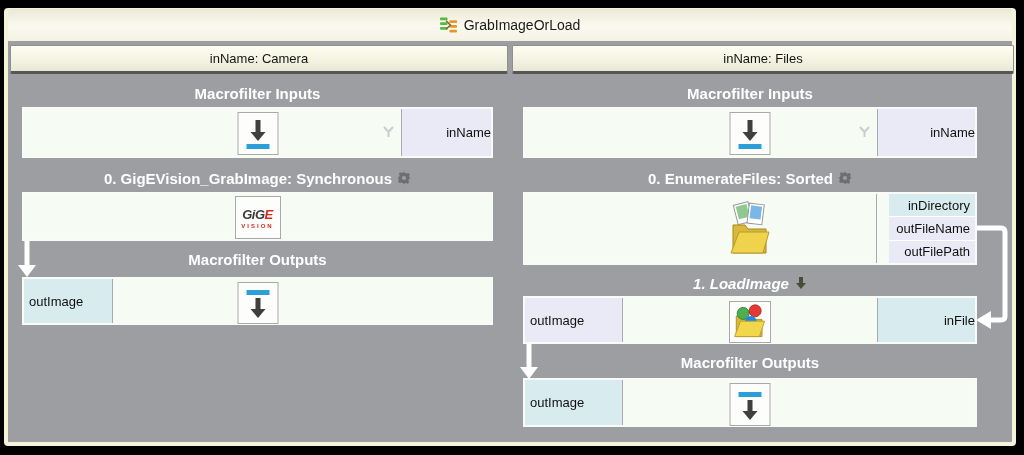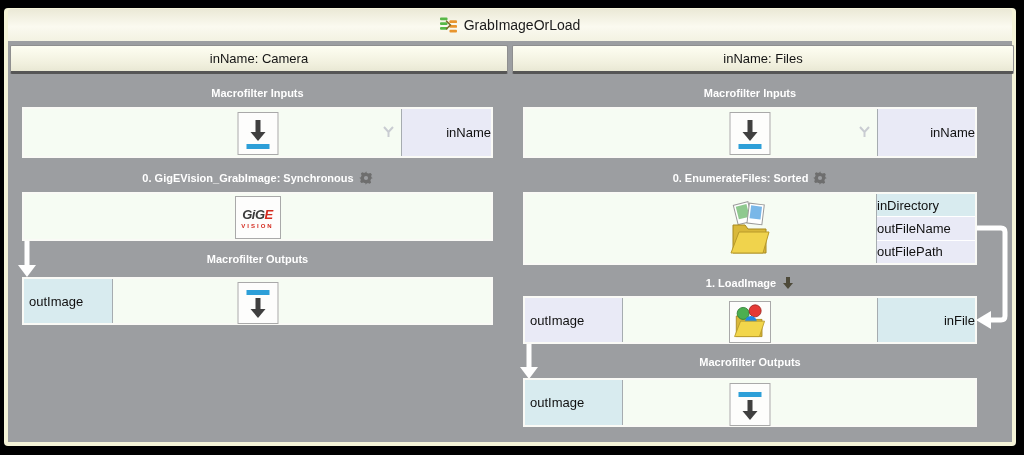--- a/index.html
+++ b/index.html
@@ -12,41 +12,41 @@
     background:linear-gradient(180deg,#ebe9d6 0%,#fbfaf0 55%,#f3f2e2 100%);
     border-radius:3px 3px 0 0;display:flex;align-items:center;justify-content:center;gap:7px;
     font-size:14px;color:#1b1b1b;}
   .grayarea{position:absolute;left:8px;top:41px;width:1004px;height:401px;background:#9c9ea1;}
 
   .tab{position:absolute;top:45px;height:29px;box-sizing:border-box;
     background:linear-gradient(180deg,#fefef2 0%,#f1f0de 70%,#e9e8d4 100%);
     border:1px solid #8f8f8f;border-bottom:3px solid #565656;border-radius:2px;
     display:flex;align-items:center;justify-content:center;font-size:13px;color:#141414;}
 
-  .sec-header{position:absolute;height:20px;color:#ffffff;font-weight:bold;font-size:11px;
+  .sec-header{position:absolute;height:20px;color:#ffffff;font-weight:bold;font-size:15px;
     display:flex;align-items:center;justify-content:center;gap:3px;white-space:nowrap;}
 
   .block{position:absolute;background:#f6fcf3;border:2px solid #fafaf6;box-sizing:border-box;}
   .cell{position:absolute;top:0;bottom:0;display:flex;align-items:center;
     font-size:13px;color:#101010;box-sizing:border-box;}
   .lav{background:#e9eaf6;}
   .cyan{background:#d8ebef;}
   .al-left{justify-content:flex-start;padding-left:5px;}
   .al-right{justify-content:flex-end;}
   .sep-l{border-left:1px solid #a6acb0;}
   .sep-r{border-right:1px solid #a6acb0;}
 
   .iconbox{position:absolute;left:50%;transform:translateX(-50%);
     background:#fdfdfc;border:1px solid #a9a9a9;display:flex;align-items:center;justify-content:center;}
   .fork{position:absolute;top:50%;transform:translateY(-50%);}
 
   .stack{position:absolute;right:0;top:0;bottom:0;width:98px;display:flex;flex-direction:column;
     border-left:1px solid #a6acb0;}
-  .stack .row{flex:1;display:flex;align-items:center;justify-content:flex-start;
-    padding-right:14px;font-size:13px;color:#101010;}
+  .stack .row{flex:1;display:flex;align-items:center;justify-content:flex-end;
+    padding-right:5px;font-size:13px;color:#101010;margin-left:12px;}
   .stack .row + .row{border-top:1px solid #ffffff;}
 
   .varrow{position:absolute;width:20px;}
   .varrow .stem{position:absolute;left:50%;transform:translateX(-50%);top:0;width:5px;background:#fff;}
   .varrow .head{position:absolute;bottom:0;left:50%;transform:translateX(-50%);
     width:0;height:0;border-left:9px solid transparent;border-right:9px solid transparent;
     border-top:12px solid #fff;}
 
   .logo-main{font-style:italic;font-weight:bold;font-size:13px;color:#3b3b3b;line-height:13px;letter-spacing:-.5px;margin-top:40px;}
   .logo-e{color:#d42a1e;}
@@ -205,21 +205,21 @@
       </div>
       <div class="row lav">
         <span>outFileName</span>
       </div>
       <div class="row lav">
         <span>outFilePath</span>
       </div>
     </div>
   </div>
 
-  <div class="sec-header" style="left:523px;width:454px;top:273px;">
+  <div class="sec-header" style="left:523px;width:454px;top:273px;font-style:italic;">
     <span>1. LoadImage</span>
     <span style="display:inline-flex;margin-left:3px;">
       <svg width="12" height="14" viewBox="0 0 12 14">
         <rect x="4" y="1" width="4" height="6" fill="#4e4a3a"></rect>
         <path d="M1 7 h10 L6 13 z" fill="#4e4a3a"></path>
       </svg>
     </span>
   </div>
 
   <div class="block" style="left:523px;top:296px;width:454px;height:48px;">

